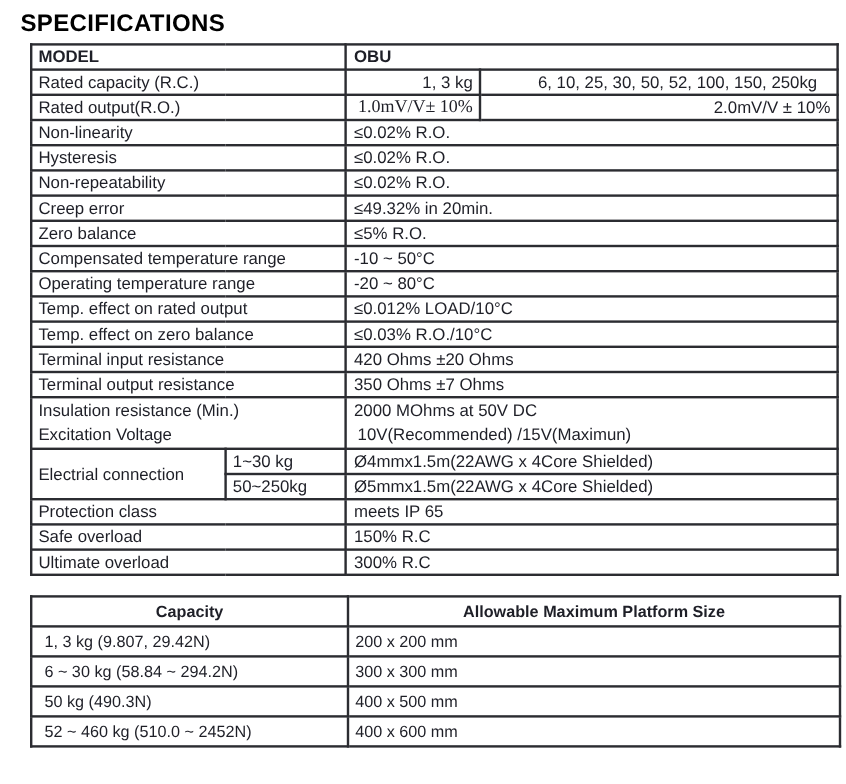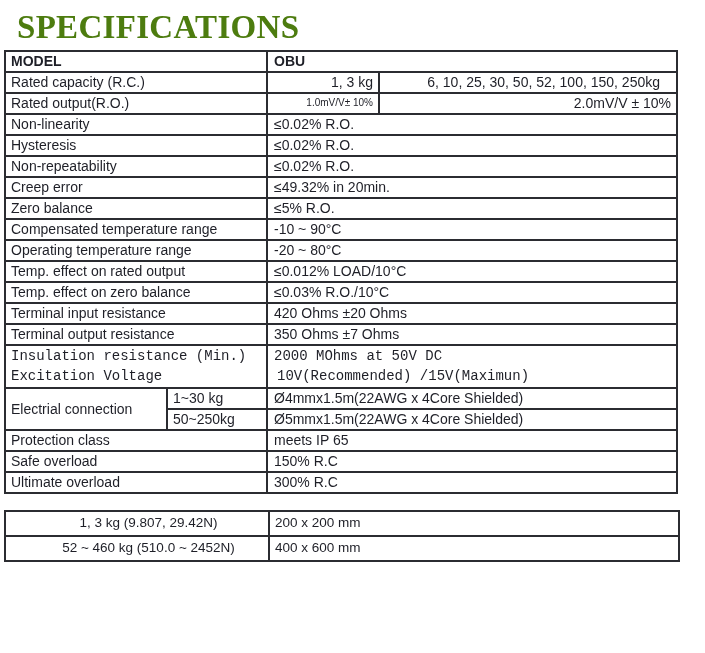--- a/index.html
+++ b/index.html
@@ -11,57 +11,56 @@
     font-family: "Liberation Sans", sans-serif;
     color: #1e1f27;
     overflow: hidden;
   }
   .page {
     width: 705px;
     height: 653px;
     position: relative;
   }
   .doc-title {
-    font-size: 33px;
+    font-size: 20px;
     font-weight: bold;
     letter-spacing: 0.3px;
-    color: #4d7c0f;
+    color: #000000;
     margin: 10px 0 5px 17px;
     line-height: 1.05;
-    font-family: Liberation Serif, serif;
   }
   table {
     border-collapse: collapse;
     table-layout: fixed;
-    margin-left: 4px;
+    margin-left: 25px;
   }
   td, th {
     border: 2px solid #2b2c31;
     font-size: 14px;
     line-height: 1.15;
     padding: 0 5px;
     white-space: nowrap;
     overflow: hidden;
     font-weight: normal;
     text-align: left;
     vertical-align: middle;
   }
   
   .spec { width: 672px; }
   .spec td { height: 19px; }
   .spec .bold { font-weight: bold; }
   .spec .center { text-align: right; }
   .spec .val { padding-left: 6px; }
   .spec .dbl { height: 41px; }
-  .spec .dbl div { height: 20px; display: flex; align-items: center; font-family: Liberation Mono, monospace; }
+  .spec .dbl div { height: 20px; display: flex; align-items: center; }
   
   .cap { width: 674px; margin-top: 16px; }
   .cap td { height: 23px; font-size: 13.5px; }
   .cap .hdr { font-weight: bold; text-align: center; }
-  .cap .capcell { padding-left: 28px; text-align: center; }
+  .cap .capcell { padding-left: 10px; }
   .cap .platcell { text-align: left; }
 </style>
 </head>
 <body>
 
 <div class="page">
 
   <div class="doc-title">SPECIFICATIONS</div>
 
   <table class="spec">
@@ -79,21 +78,21 @@
     </tr>
 
     <tr>
       <td colspan="2">Rated capacity (R.C.)</td>
       <td class="center">1, 3 kg</td>
       <td class="center" style="padding:0 16px;">6, 10, 25, 30, 50, 52, 100, 150, 250kg</td>
     </tr>
 
     <tr>
       <td colspan="2">Rated output(R.O.)</td>
-      <td class="center" style="font-size:10px;">1.0mV/V± 10%</td>
+      <td class="center" style="font-size:15px;font-family:Liberation Serif, serif;">1.0mV/V± 10%</td>
       <td class="center">2.0mV/V ± 10%</td>
     </tr>
 
     <tr>
       <td colspan="2">Non-linearity</td>
       <td colspan="2" class="val">≤0.02% R.O.</td>
     </tr>
     <tr>
       <td colspan="2">Hysteresis</td>
       <td colspan="2" class="val">≤0.02% R.O.</td>
@@ -105,21 +104,21 @@
     <tr>
       <td colspan="2">Creep error</td>
       <td colspan="2" class="val">≤49.32% in 20min.</td>
     </tr>
     <tr>
       <td colspan="2">Zero balance</td>
       <td colspan="2" class="val">≤5% R.O.</td>
     </tr>
     <tr>
       <td colspan="2">Compensated temperature range</td>
-      <td colspan="2" class="val">-10 ~ 90°C</td>
+      <td colspan="2" class="val">-10 ~ 50°C</td>
     </tr>
     <tr>
       <td colspan="2">Operating temperature range</td>
       <td colspan="2" class="val">-20 ~ 80°C</td>
     </tr>
     <tr>
       <td colspan="2">Temp. effect on rated output</td>
       <td colspan="2" class="val">≤0.012% LOAD/10°C</td>
     </tr>
     <tr>
@@ -170,24 +169,36 @@
     </tr>
   </tbody>
     </table>
 
   <table class="cap">
     <colgroup>
       <col style="width:264px">
         <col style="width:410px">
     </colgroup>
     <tbody>
+        <tr>
+      <td class="hdr">Capacity</td>
+      <td class="hdr">Allowable Maximum Platform Size</td>
+    </tr>
     <tr>
       <td class="capcell">1, 3 kg (9.807, 29.42N)</td>
       <td class="platcell">200 x 200 mm</td>
     </tr>
     <tr>
+      <td class="capcell">6 ~ 30 kg (58.84 ~ 294.2N)</td>
+      <td class="platcell">300 x 300 mm</td>
+    </tr>
+    <tr>
+      <td class="capcell">50 kg (490.3N)</td>
+      <td class="platcell">400 x 500 mm</td>
+    </tr>
+    <tr>
       <td class="capcell">52 ~ 460 kg (510.0 ~ 2452N)</td>
       <td class="platcell">400 x 600 mm</td>
     </tr>
   </tbody>
     </table>
 
 </div>
 
 </body></html>

